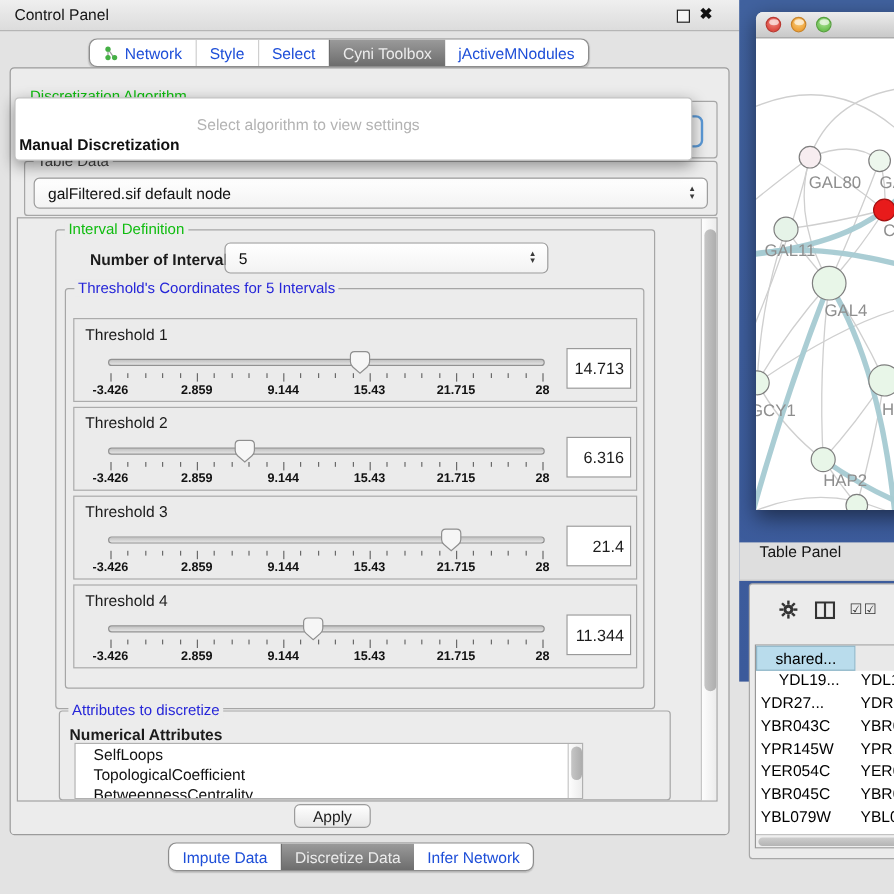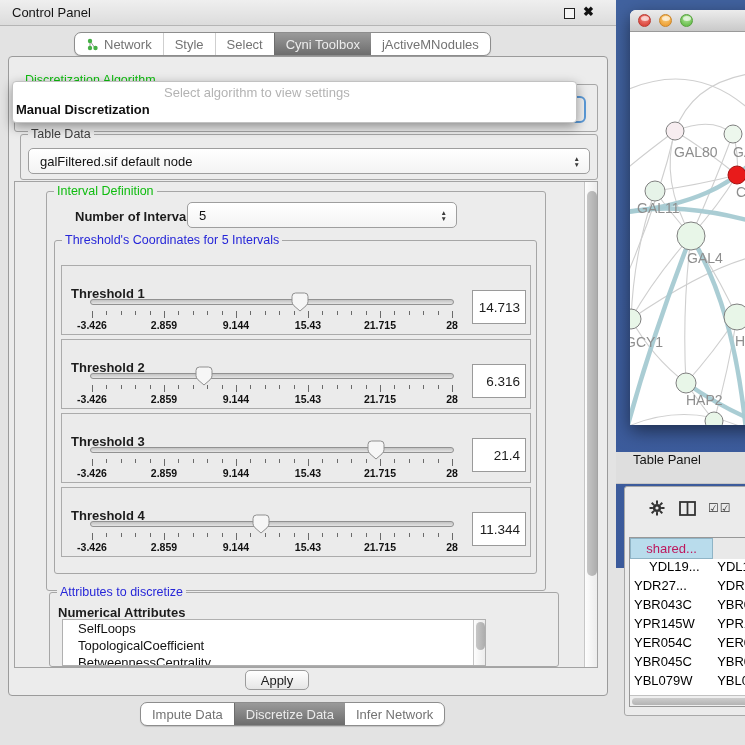--- a/index.html
+++ b/index.html
@@ -8,21 +8,21 @@
   #root{position:relative;width:745px;height:745px;overflow:hidden;background:#e3e3e3}
   .abs{position:absolute}
 
   
   #titlebar{left:0;top:0;width:616px;height:26px;background:linear-gradient(#efefef,#dcdcdc);border-bottom:1px solid #b5b5b5}
   #titlebar .t{position:absolute;left:12px;top:5px;font-size:13px;color:#141414}
   #float-btn{position:absolute;left:564px;top:8px;width:11px;height:11px;border:1.6px solid #222;background:#f5f5f5}
   #close-btn{position:absolute;left:583px;top:4px;font-size:13px;font-weight:bold;color:#111}
 
   .tabstrip{display:flex;align-items:stretch;height:24px;background:#fff;border:1px solid #8d8d8d;border-radius:7px;overflow:hidden;box-shadow:0 1px 1px rgba(0,0,0,.15)}
-  .tabstrip .seg{display:flex;align-items:center;gap:5px;padding:0 11px;font-size:13px;color:#737373;border-left:1px solid #cfcfcf;cursor:default;white-space:nowrap}
+  .tabstrip .seg{display:flex;align-items:center;gap:5px;padding:0 11px;font-size:13px;color:#1d4ed8;border-left:1px solid #cfcfcf;cursor:default;white-space:nowrap}
   .tabstrip .seg:first-child{border-left:none}
   .tabstrip .seg.sel{background:linear-gradient(#9a9a9a,#6d6d6d);color:#ececec;border-left:1px solid #6d6d6d}
   .tabstrip .seg.sel+.seg{border-left:none}
   #top-tab-strip{left:74px;top:32px}
   #bottom-tab-strip{left:140px;top:702px}
 
   #main-panel{left:8px;top:56px;width:600px;height:640px;background:#ececec;border:1px solid #9b9b9b;border-radius:4px}
 
   .group{position:absolute;border:1px solid #a6a6a6;border-radius:3px}
   .gtitle{position:absolute;top:-8px;left:7px;background:#ececec;padding:0 3px;font-size:12.5px;white-space:nowrap}
@@ -30,33 +30,33 @@
   .gtitle.blue{color:#2626d8}
   .gtitle.dark{color:#3f3f3f}
 
   .combo{position:absolute;background:linear-gradient(#ffffff,#f3f3f3);border:1px solid #9e9e9e;border-radius:5px;height:26px;display:flex;align-items:center;padding:0 24px 0 11px;font-size:13px;color:#111}
   .combo .arrows{position:absolute;right:9px;top:50%;transform:translateY(-50%);display:flex;flex-direction:column;align-items:center;font-size:6.5px;line-height:5.5px;color:#3a3a3a}
 
   
   #algo-combo{left:28px;top:96px;width:558px;height:27px;border:2px solid #5b9ad8;border-radius:6px;background:#f2f2f2}
 
   
-  #algo-popup{left:12px;top:81px;width:565px;background:#ffffff;border:1px solid #c2c2c2;border-radius:4px;box-shadow:0 4px 12px rgba(0,0,0,.4);z-index:20;padding:2px 0 4px 0}
+  #algo-popup{left:12px;top:81px;width:565px;background:#ffffff;border:1px solid #c2c2c2;border-radius:4px;box-shadow:0 4px 12px rgba(0,0,0,.4);z-index:20;padding:13px 0 4px 0}
   #algo-popup .ph{color:#b3b3b3;font-size:13px;height:17px;line-height:17px;padding-left:151px}
   #algo-popup .opt{font-size:13px;height:17px;line-height:17px;padding-left:3px;color:#101010}
   #algo-popup .opt.bold{font-weight:bold}
 
   
   #scrollpane{left:14px;top:181px;width:584px;height:487px;border:1px solid #a3a3a3;background:#ececec;overflow:hidden}
   .vsb-track{position:absolute;background:linear-gradient(90deg,#fdfdfd,#ececec);border-left:1px solid #c6c6c6}
   .vsb-thumb{position:absolute;background:linear-gradient(90deg,#c6c6c6,#adadad);border-radius:5px}
 
   
   .thr-panel{position:absolute;left:6px;width:470px;height:70px;background:#ebebeb;border:1px solid #ababab}
-  .thr-label{position:absolute;left:9px;top:20px;font-weight:bold;font-size:13px}
+  .thr-label{position:absolute;left:9px;top:5px;font-weight:normal;font-size:13px}
   .thr-track{position:absolute;left:28px;top:33px;width:364px;height:6px;border:1px solid #919191;border-radius:3px;background:linear-gradient(#c2c2c2,#e4e4e4)}
   .thr-thumb{position:absolute;top:26px;width:18px;height:20px}
   .tick{position:absolute;width:1px;background:#6a6a6a}
   .tick.minor{top:45px;height:4px}
   .tick.major{top:45px;height:7px}
   .tick-label{position:absolute;top:53px;width:60px;text-align:center;font-size:10.5px;font-weight:bold;color:#111}
   .thr-value{position:absolute;left:410px;top:24px;width:54px;height:34px;background:#fff;border:1px solid #9a9a9a;display:flex;align-items:center;justify-content:flex-end;padding-right:5px;font-size:13.5px}
 
   
   #attr-list{position:absolute;background:#fff;border:1px solid #b0b0b0;overflow:hidden}
@@ -74,21 +74,21 @@
   #light-close{background:radial-gradient(circle at 50% 35%,#f08a82,#dd4b42 70%);border:1px solid #b93a32}
   #light-min{background:radial-gradient(circle at 50% 35%,#f8cf7e,#efa33a 70%);border:1px solid #c8842a}
   #light-zoom{background:radial-gradient(circle at 50% 35%,#b0e39a,#6ec253 70%);border:1px solid #56a03e}
 
   #tp-header{position:absolute;left:0;top:452px;width:129px;height:32px;background:#dedede;border-bottom:1px solid #c7c7c7}
   #tp-header .t{position:absolute;left:17px;top:0;font-size:13px;color:#141414}
   #tp-panel{position:absolute;left:8px;top:486px;width:200px;height:230px;background:#ebebeb;border:1px solid #a8a8a8;border-radius:3px}
   #tp-toolbar{position:absolute;left:0;top:6px;width:200px;height:30px;display:flex;align-items:center}
   #node-table{position:absolute;left:4px;top:50px;width:190px;height:170px;background:#fff;border:1px solid #989898;overflow:hidden}
   #nt-header{display:flex;height:21px;font-size:13px}
-  #nt-header .hc{display:flex;align-items:center;justify-content:center;border-right:1px solid #93a9b4;background:#e9e9e9;color:#be185d}
+  #nt-header .hc{display:flex;align-items:center;justify-content:center;border-right:1px solid #93a9b4;background:#e9e9e9;color:#000000}
   #nt-header .hc.hl{background:#b9dcec;border:1px solid #8fb4c6}
   .nt-row{display:flex;height:19px;font-size:13px;color:#000}
   .nt-row .c{white-space:nowrap;overflow:hidden}
   #nt-hscroll{position:absolute;left:0;top:157px;width:188px;height:11px;background:#efefef;border-top:1px solid #c2c2c2}
   #nt-hscroll .thumb{position:absolute;left:2px;top:1.5px;width:182px;height:7px;border-radius:4px;background:linear-gradient(#cdcdcd,#b4b4b4)}
 
   svg text{font-family:"Liberation Sans",sans-serif}
 </style>
 </head>
 <body>

